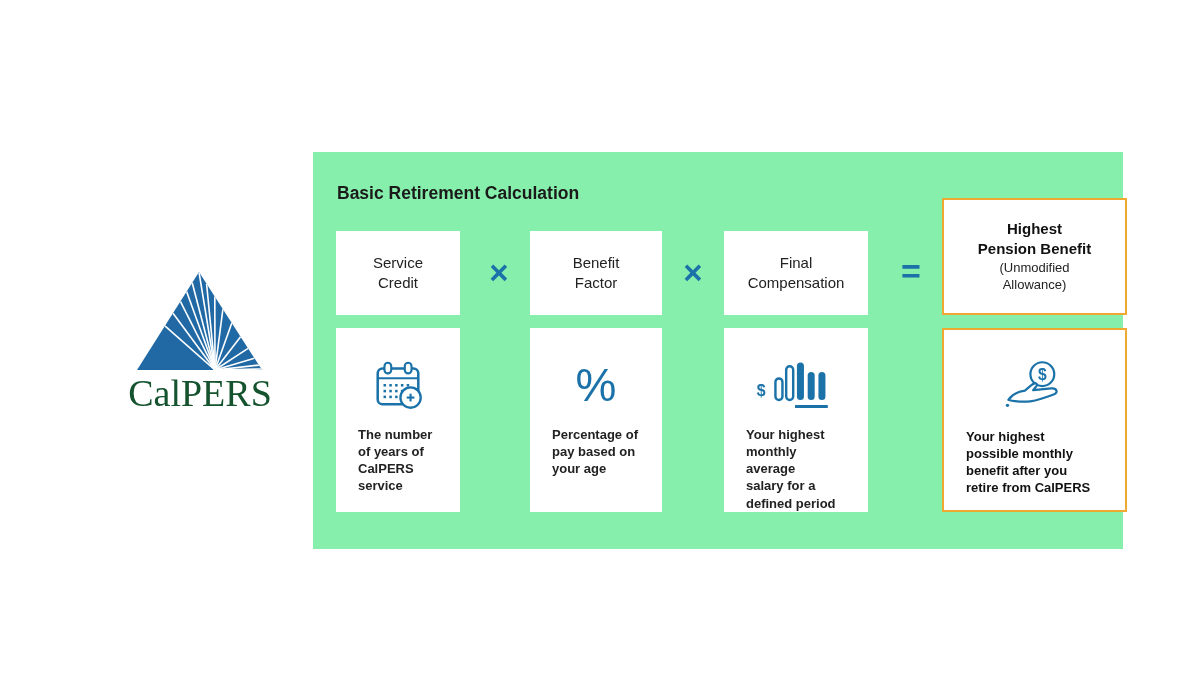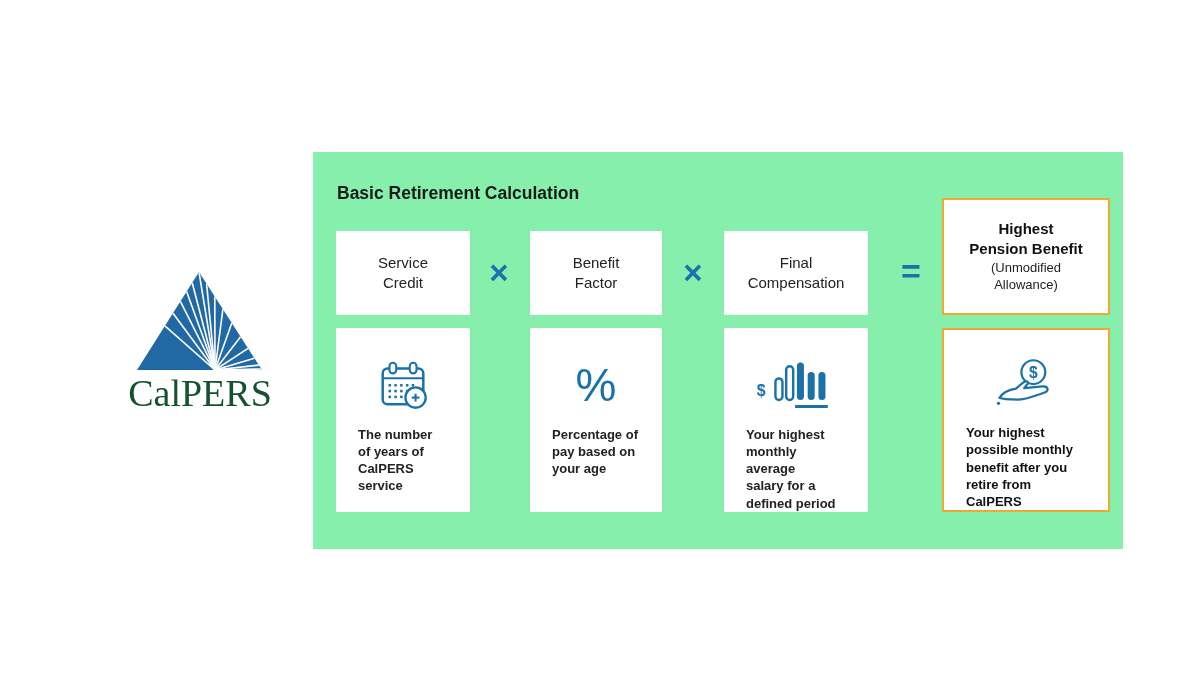--- a/index.html
+++ b/index.html
@@ -34,24 +34,24 @@
 
   .lines { white-space:pre-line; }
 
   .op { position:absolute; width:44px; text-align:center; color:#1a72a9; font-weight:800; }
   .op-x { font-size:33px; line-height:44px; top:99px; }
   .op-eq { font-size:34px; line-height:44px; top:97px; }
 
   .pct-glyph { font-size:46px; font-weight:400; color:#1a72a9; line-height:46px; }
 
   
-  .c1 { left:23px;  width:134px; }
+  .c1 { left:23px;  width:124px; }
   .c2 { left:217px; width:132px; }
   .c3 { left:411px; width:144px; }
-  .c4 { left:629px; width:168px; }
+  .c4 { left:629px; width:185px; }
   .row-top    { top:79px;  height:84px; }
   .row-top-hl { top:46px;  height:117px; }
   .row-bottom { top:176px; height:184px; }
 </style>
 </head>
 <body>
 
 <div class="stage">
 
   <div class="logo">

